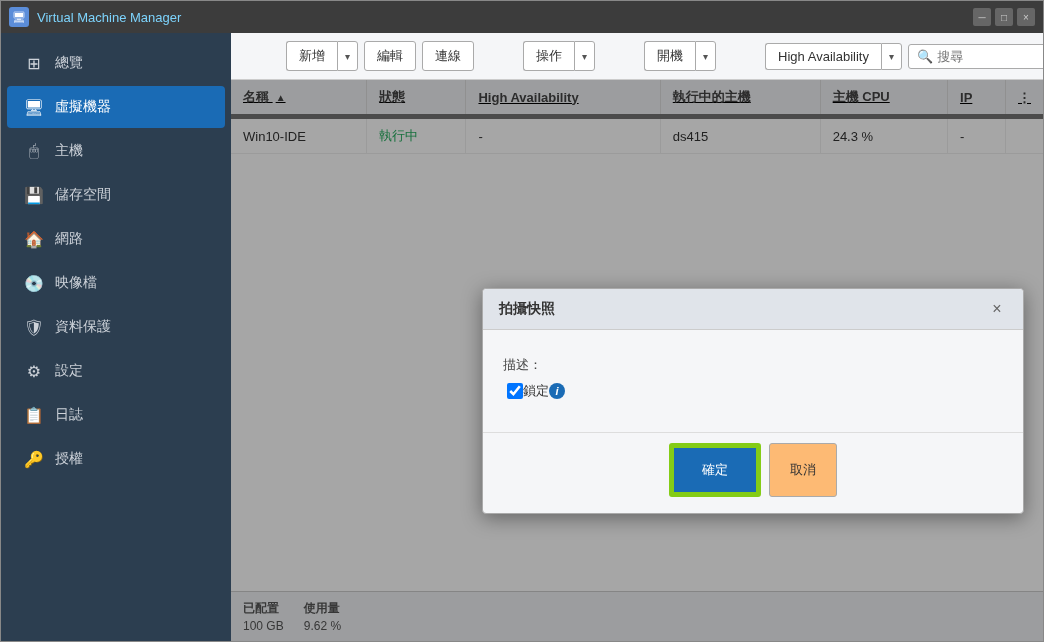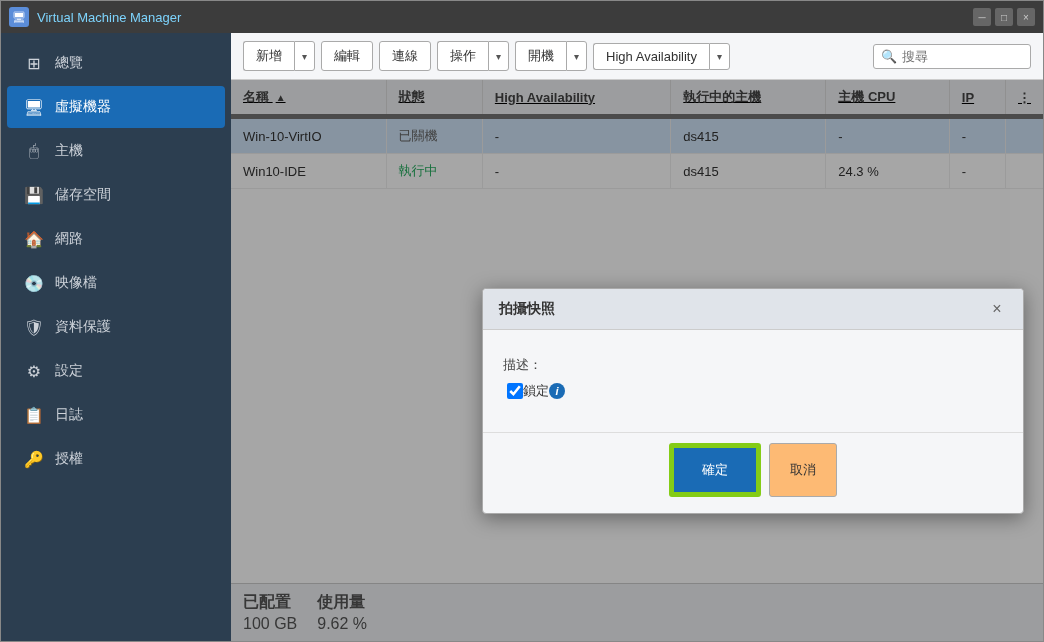--- a/index.html
+++ b/index.html
@@ -137,20 +137,21 @@
       color: #333;
       white-space: nowrap;
     }
     .btn-split {
       display: flex;
       align-items: stretch;
     }
     .btn-split .btn-main {
       border-right: none;
       border-radius: 3px 0 0 3px;
+      margin-left: 43px;
     }
     .btn-split .btn-arrow {
       border-radius: 0 3px 3px 0;
       padding: 5px 7px;
       background: #fff;
       border: 1px solid #aaa;
       cursor: pointer;
       font-size: 10px;
       color: #555;
       display: flex;
@@ -218,21 +219,21 @@
     .more-col { width: 24px; text-align: center; }
 
     
     .bottom-panel {
       border-top: 1px solid #ccc;
       background: #f0f2f5;
       padding: 8px 12px;
       display: flex;
       align-items: center;
       gap: 20px;
-      font-size: 16px;
+      font-size: 12px;
       color: #555;
     }
     .bottom-col-header {
       font-weight: 600;
       margin-bottom: 2px;
     }
 
     
     .modal-overlay {
       position: absolute;
@@ -470,29 +471,20 @@
                 </th>
                 <th>狀態</th>
                 <th>High Availability</th>
                 <th>執行中的主機</th>
                 <th>主機 CPU</th>
                 <th>IP</th>
                 <th class="more-col">⋮</th>
               </tr>
             </thead>
             <tbody>
-              <tr class="selected">
-                <td>Win-10-VirtIO</td>
-                <td class="status-off">已關機</td>
-                <td>-</td>
-                <td>ds415</td>
-                <td>-</td>
-                <td>-</td>
-                <td></td>
-              </tr>
               <tr>
                 <td>Win10-IDE</td>
                 <td class="status-running">執行中</td>
                 <td>-</td>
                 <td>ds415</td>
                 <td>24.3 %</td>
                 <td>-</td>
                 <td></td>
               </tr>
             </tbody>

